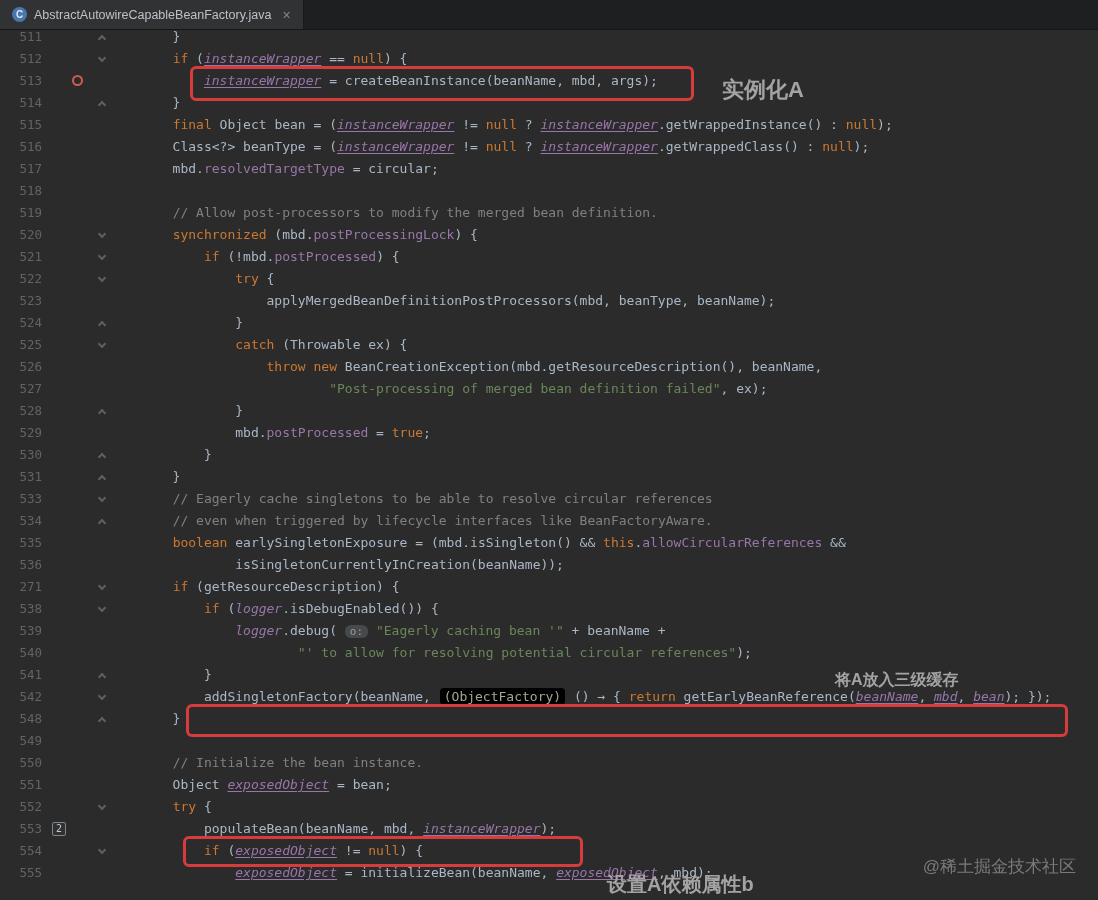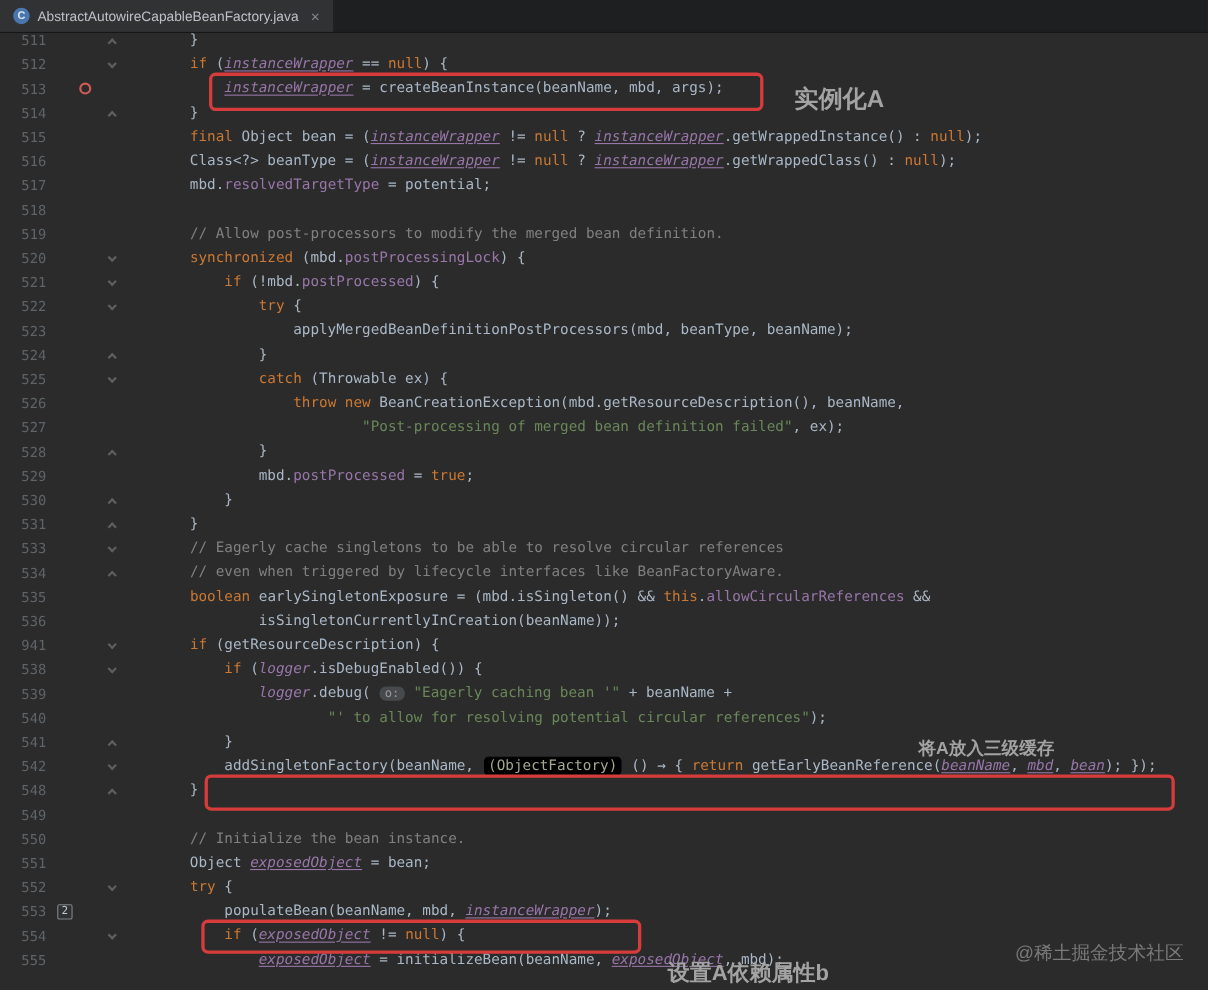--- a/index.html
+++ b/index.html
@@ -104,21 +104,21 @@
       <div class="line">
         <div class="gutter">
           <span class="lnum">516</span>
         </div>
         <div class="code"><span class="t-p">        Class&lt;?&gt; beanType = (</span><span class="t-fu">instanceWrapper</span><span class="t-p"> != </span><span class="t-k">null</span><span class="t-p"> ? </span><span class="t-fu">instanceWrapper</span><span class="t-p">.getWrappedClass() : </span><span class="t-k">null</span><span class="t-p">);</span></div>
       </div>
       <div class="line">
         <div class="gutter">
           <span class="lnum">517</span>
         </div>
-        <div class="code"><span class="t-p">        mbd.</span><span class="t-f">resolvedTargetType</span><span class="t-p"> = potential;</span></div>
+        <div class="code"><span class="t-p">        mbd.</span><span class="t-f">resolvedTargetType</span><span class="t-p"> = circular;</span></div>
       </div>
       <div class="line">
         <div class="gutter">
           <span class="lnum">518</span>
         </div>
         <div class="code"></div>
       </div>
       <div class="line">
         <div class="gutter">
           <span class="lnum">519</span>
@@ -226,21 +226,21 @@
         <div class="code"><span class="t-p">        </span><span class="t-k">boolean</span><span class="t-p"> earlySingletonExposure = (mbd.isSingleton() &amp;&amp; </span><span class="t-k">this</span><span class="t-p">.</span><span class="t-f">allowCircularReferences</span><span class="t-p"> &amp;&amp;</span></div>
       </div>
       <div class="line">
         <div class="gutter">
           <span class="lnum">536</span>
         </div>
         <div class="code"><span class="t-p">                isSingletonCurrentlyInCreation(beanName));</span></div>
       </div>
       <div class="line">
         <div class="gutter">
-          <span class="lnum">941</span>
+          <span class="lnum">271</span>
           <span class="mk mk-down"></span>
         </div>
         <div class="code"><span class="t-p">        </span><span class="t-k">if</span><span class="t-p"> (getResourceDescription) {</span></div>
       </div>
       <div class="line">
         <div class="gutter">
           <span class="lnum">538</span>
           <span class="mk mk-down"></span>
         </div>
         <div class="code"><span class="t-p">            </span><span class="t-k">if</span><span class="t-p"> (</span><span class="t-fi">logger</span><span class="t-p">.isDebugEnabled()) {</span></div>

